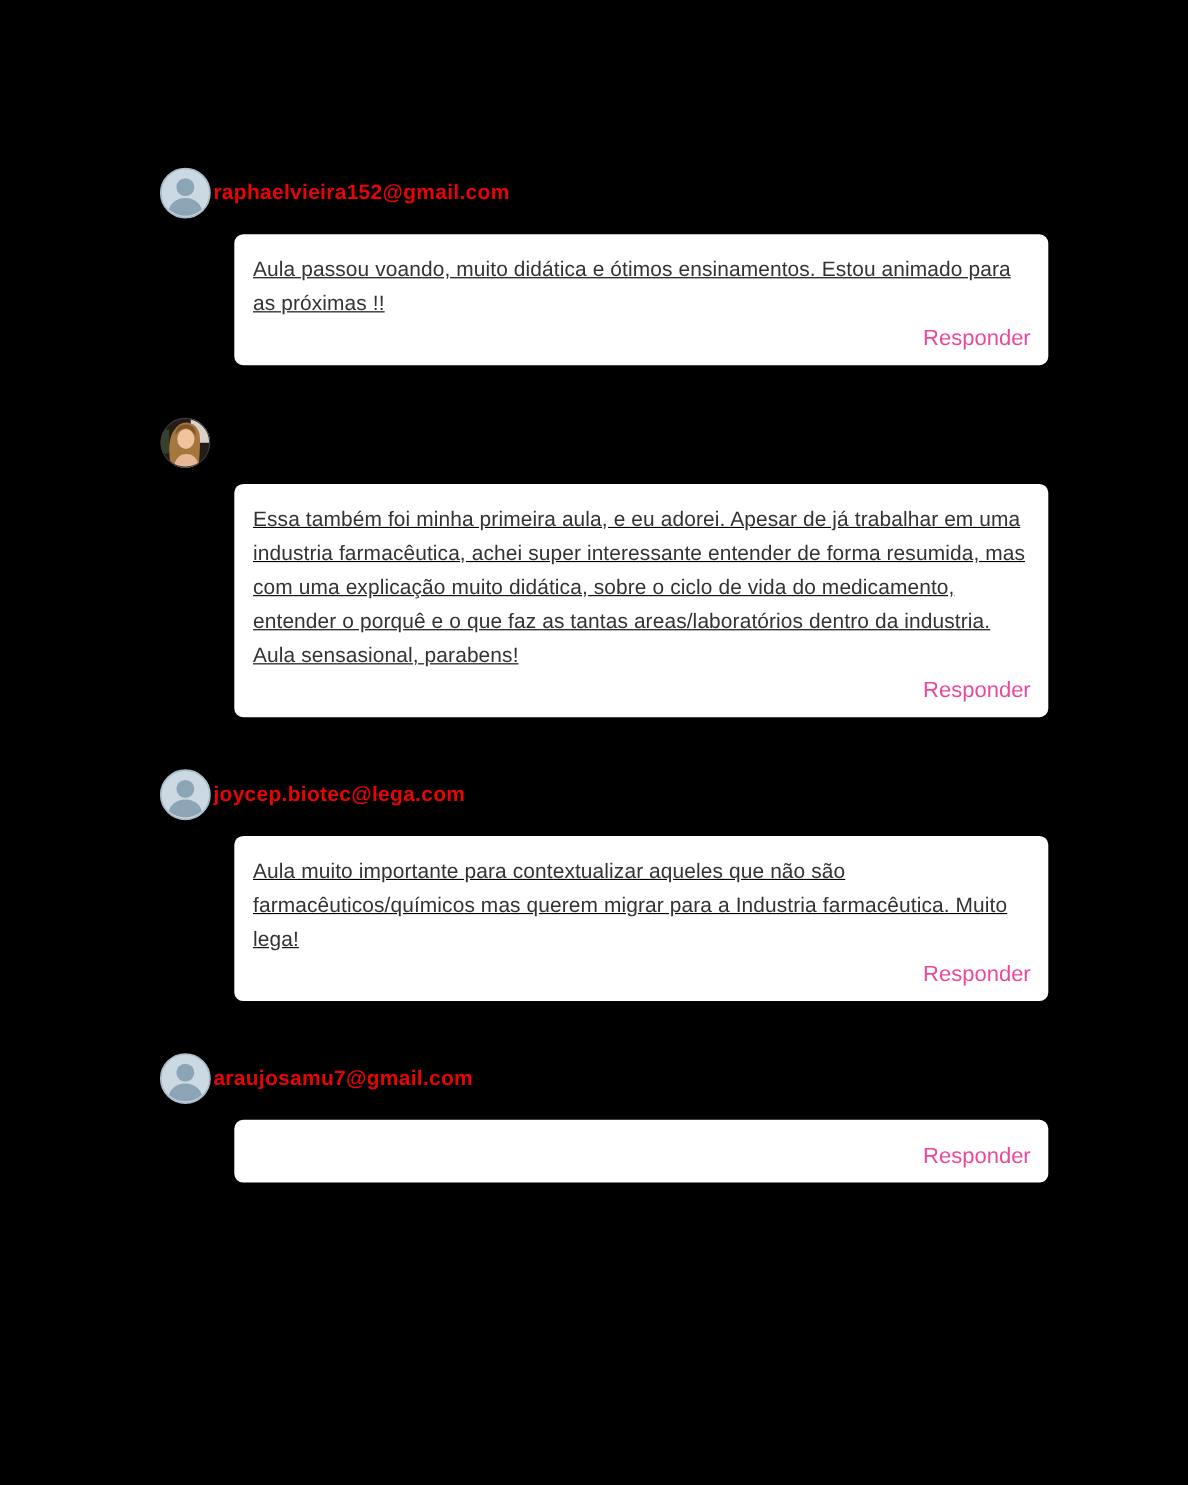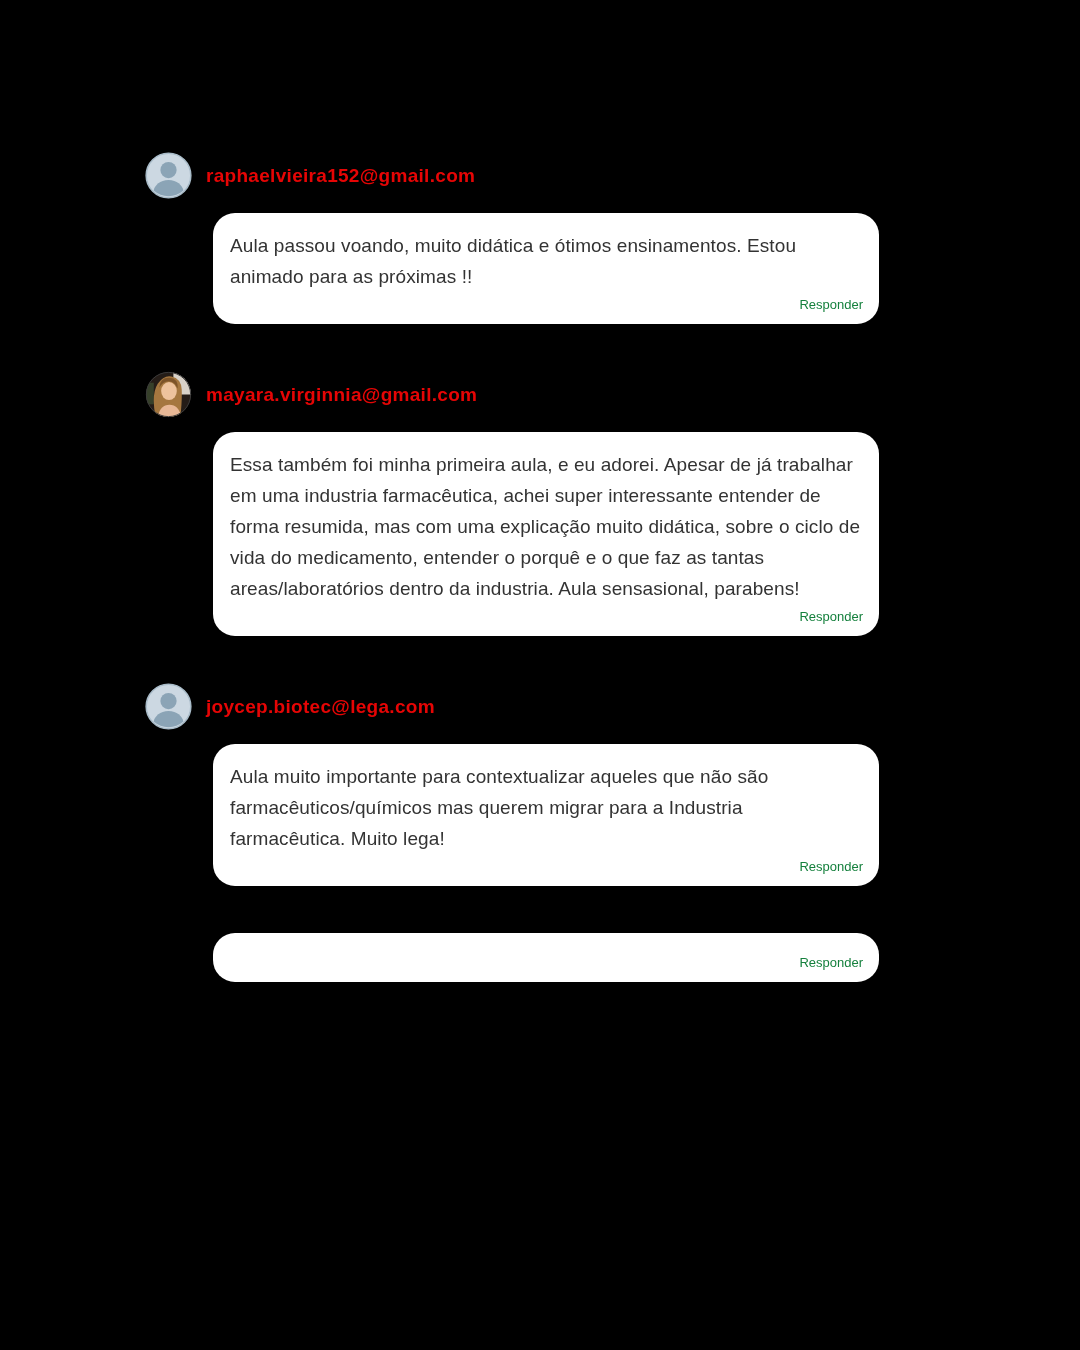--- a/index.html
+++ b/index.html
@@ -15,21 +15,21 @@
   }
   .comments-list {
     padding: 152px 0 0 145px;
   }
   .comment {
     margin-bottom: 47px;
   }
   .comment-header {
     display: flex;
     align-items: center;
-    gap: 14px;
+    gap: 2px;
     margin-bottom: 14px;
   }
   .avatar {
     width: 47px;
     height: 47px;
     display: block;
     flex: 0 0 auto;
   }
   .avatar svg {
     display: block;
@@ -38,40 +38,41 @@
   }
   .email {
     color: #e60505;
     font-weight: 700;
     font-size: 19px;
     letter-spacing: 0.3px;
     cursor: pointer;
   }
   .card {
     margin-left: 68px;
-    width: 666px;
+    width: 740px;
     box-sizing: border-box;
     background: #ffffff;
-    border-radius: 22px;
+    border-radius: 8px;
     padding: 17px 16px 10px 17px;
+    text-decoration: underline;
   }
   .card-text {
     margin: 0;
     color: #333333;
     font-size: 19px;
     line-height: 31px;
     letter-spacing: 0.1px;
   }
   .reply-row {
     text-align: right;
     margin-top: 3px;
   }
   .responder {
-    color: #15803d;
-    font-size: 13px;
+    color: #ec4899;
+    font-size: 20px;
     text-decoration: none;
     cursor: pointer;
     display: inline-block;
     padding: 2px 0;
   }
 </style>
 </head>
 <body>
 
 <div class="comments-list">
@@ -109,21 +110,20 @@
             <rect x="0" y="12" width="9" height="22" fill="#36402a"></rect>
             <rect x="29" y="0" width="19" height="24" fill="#d9d2c9"></rect>
             <path d="M11 48 Q6 24 13 13 Q19 4 27 5.5 Q37 7.5 37.5 19 Q38 30 36 48 Z" fill="#a5773f"></path>
             <path d="M14.5 17 Q15.5 6.5 25 7 Q34 7.5 33.5 18 Q30 10.5 24 10.5 Q18 11 14.5 17 Z" fill="#7d5429"></path>
             <ellipse cx="24.5" cy="20.5" rx="8" ry="9.2" fill="#eec39d"></ellipse>
             <path d="M13 48 Q15 34.5 25 34.5 Q35 34.5 37 48 Z" fill="#e8b896"></path>
           </g>
           <circle cx="24" cy="24" r="22.6" fill="none" stroke="#3a3a3a" stroke-width="1"></circle>
         </svg>
       </span>
-      <span class="email">mayara.virginnia@gmail.com</span>
     </div>
     <div class="card">
       <p class="card-text">Essa também foi minha primeira aula, e eu adorei. Apesar de já trabalhar em uma industria farmacêutica, achei super interessante entender de forma resumida, mas com uma explicação muito didática, sobre o ciclo de vida do medicamento, entender o porquê e o que faz as tantas areas/laboratórios dentro da industria. Aula sensasional, parabens!</p>
       <div class="reply-row">
         <a class="responder">Responder</a>
       </div>
     </div>
   </div>
 
   <div class="comment">
@@ -139,20 +139,30 @@
     </div>
     <div class="card">
       <p class="card-text">Aula muito importante para contextualizar aqueles que não são farmacêuticos/químicos mas querem migrar para a Industria farmacêutica. Muito lega!</p>
       <div class="reply-row">
         <a class="responder">Responder</a>
       </div>
     </div>
   </div>
 
   <div class="comment">
+    <div class="comment-header">
+      <span class="avatar">
+        <svg viewBox="0 0 48 48">
+          <circle cx="24" cy="24" r="22.8" fill="#ccd8e2" stroke="#a9bcc9" stroke-width="1.6"></circle>
+          <circle cx="24" cy="18.5" r="8.3" fill="#8ba4b6"></circle>
+          <path d="M24 28.5c-8.6 0-14.2 5.4-15.2 10.8a22.8 22.8 0 0 0 30.4 0C38.2 33.9 32.6 28.5 24 28.5z" fill="#8ba4b6"></path>
+        </svg>
+      </span>
+      <span class="email">araujosamu7@gmail.com</span>
+    </div>
     <div class="card">
       <div class="reply-row">
         <a class="responder">Responder</a>
       </div>
     </div>
   </div>
 
 </div>
 
 </body></html>

